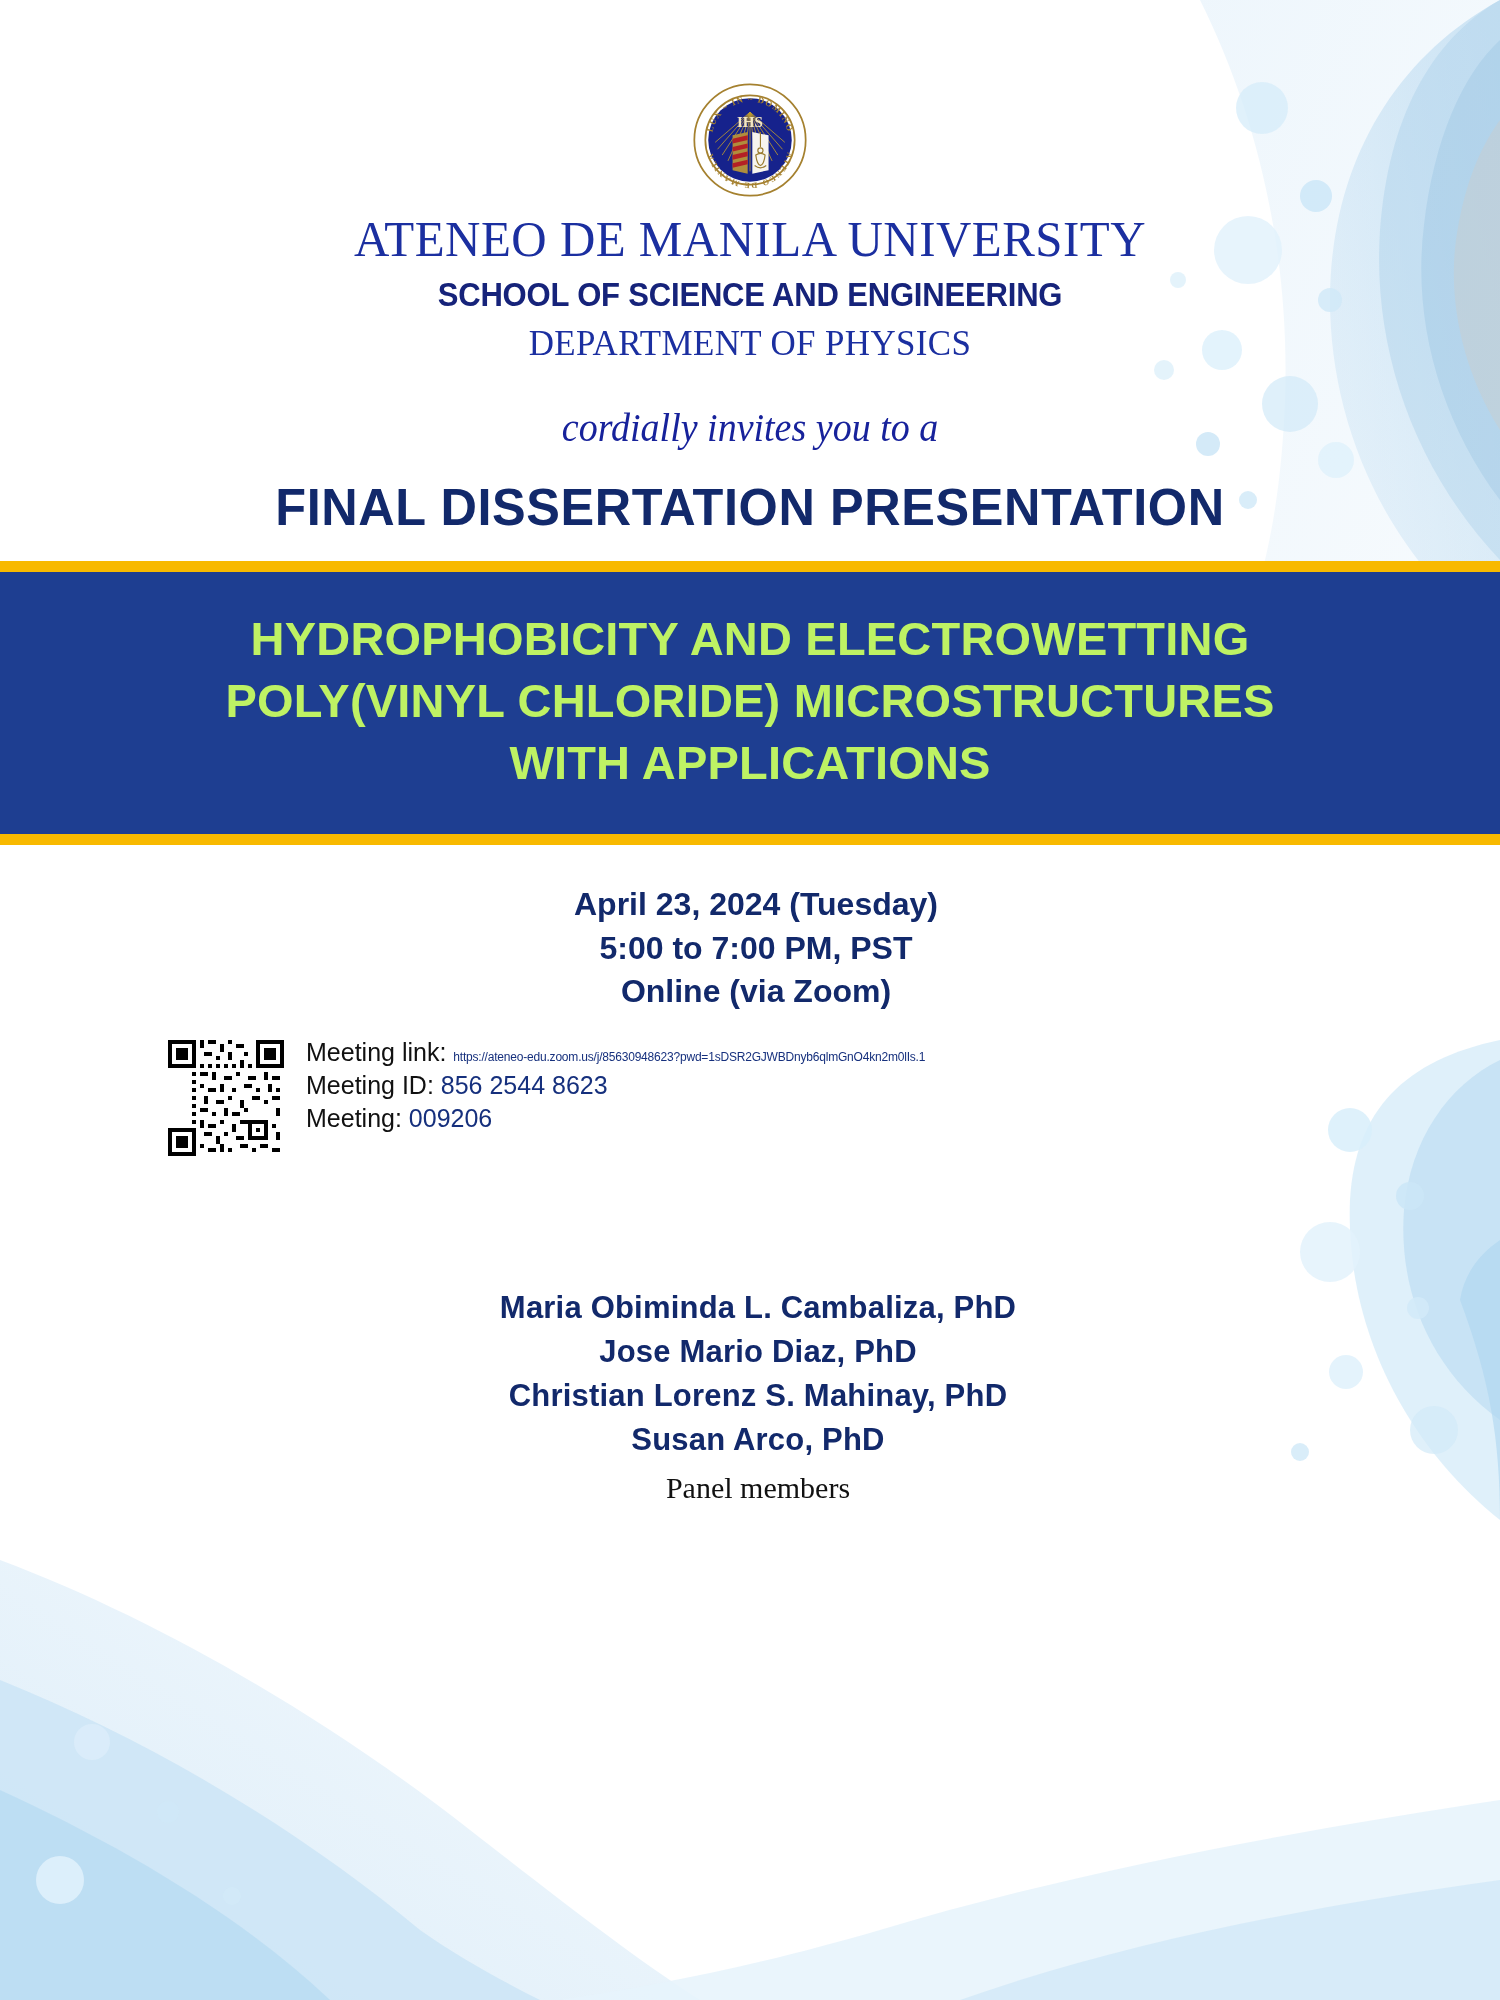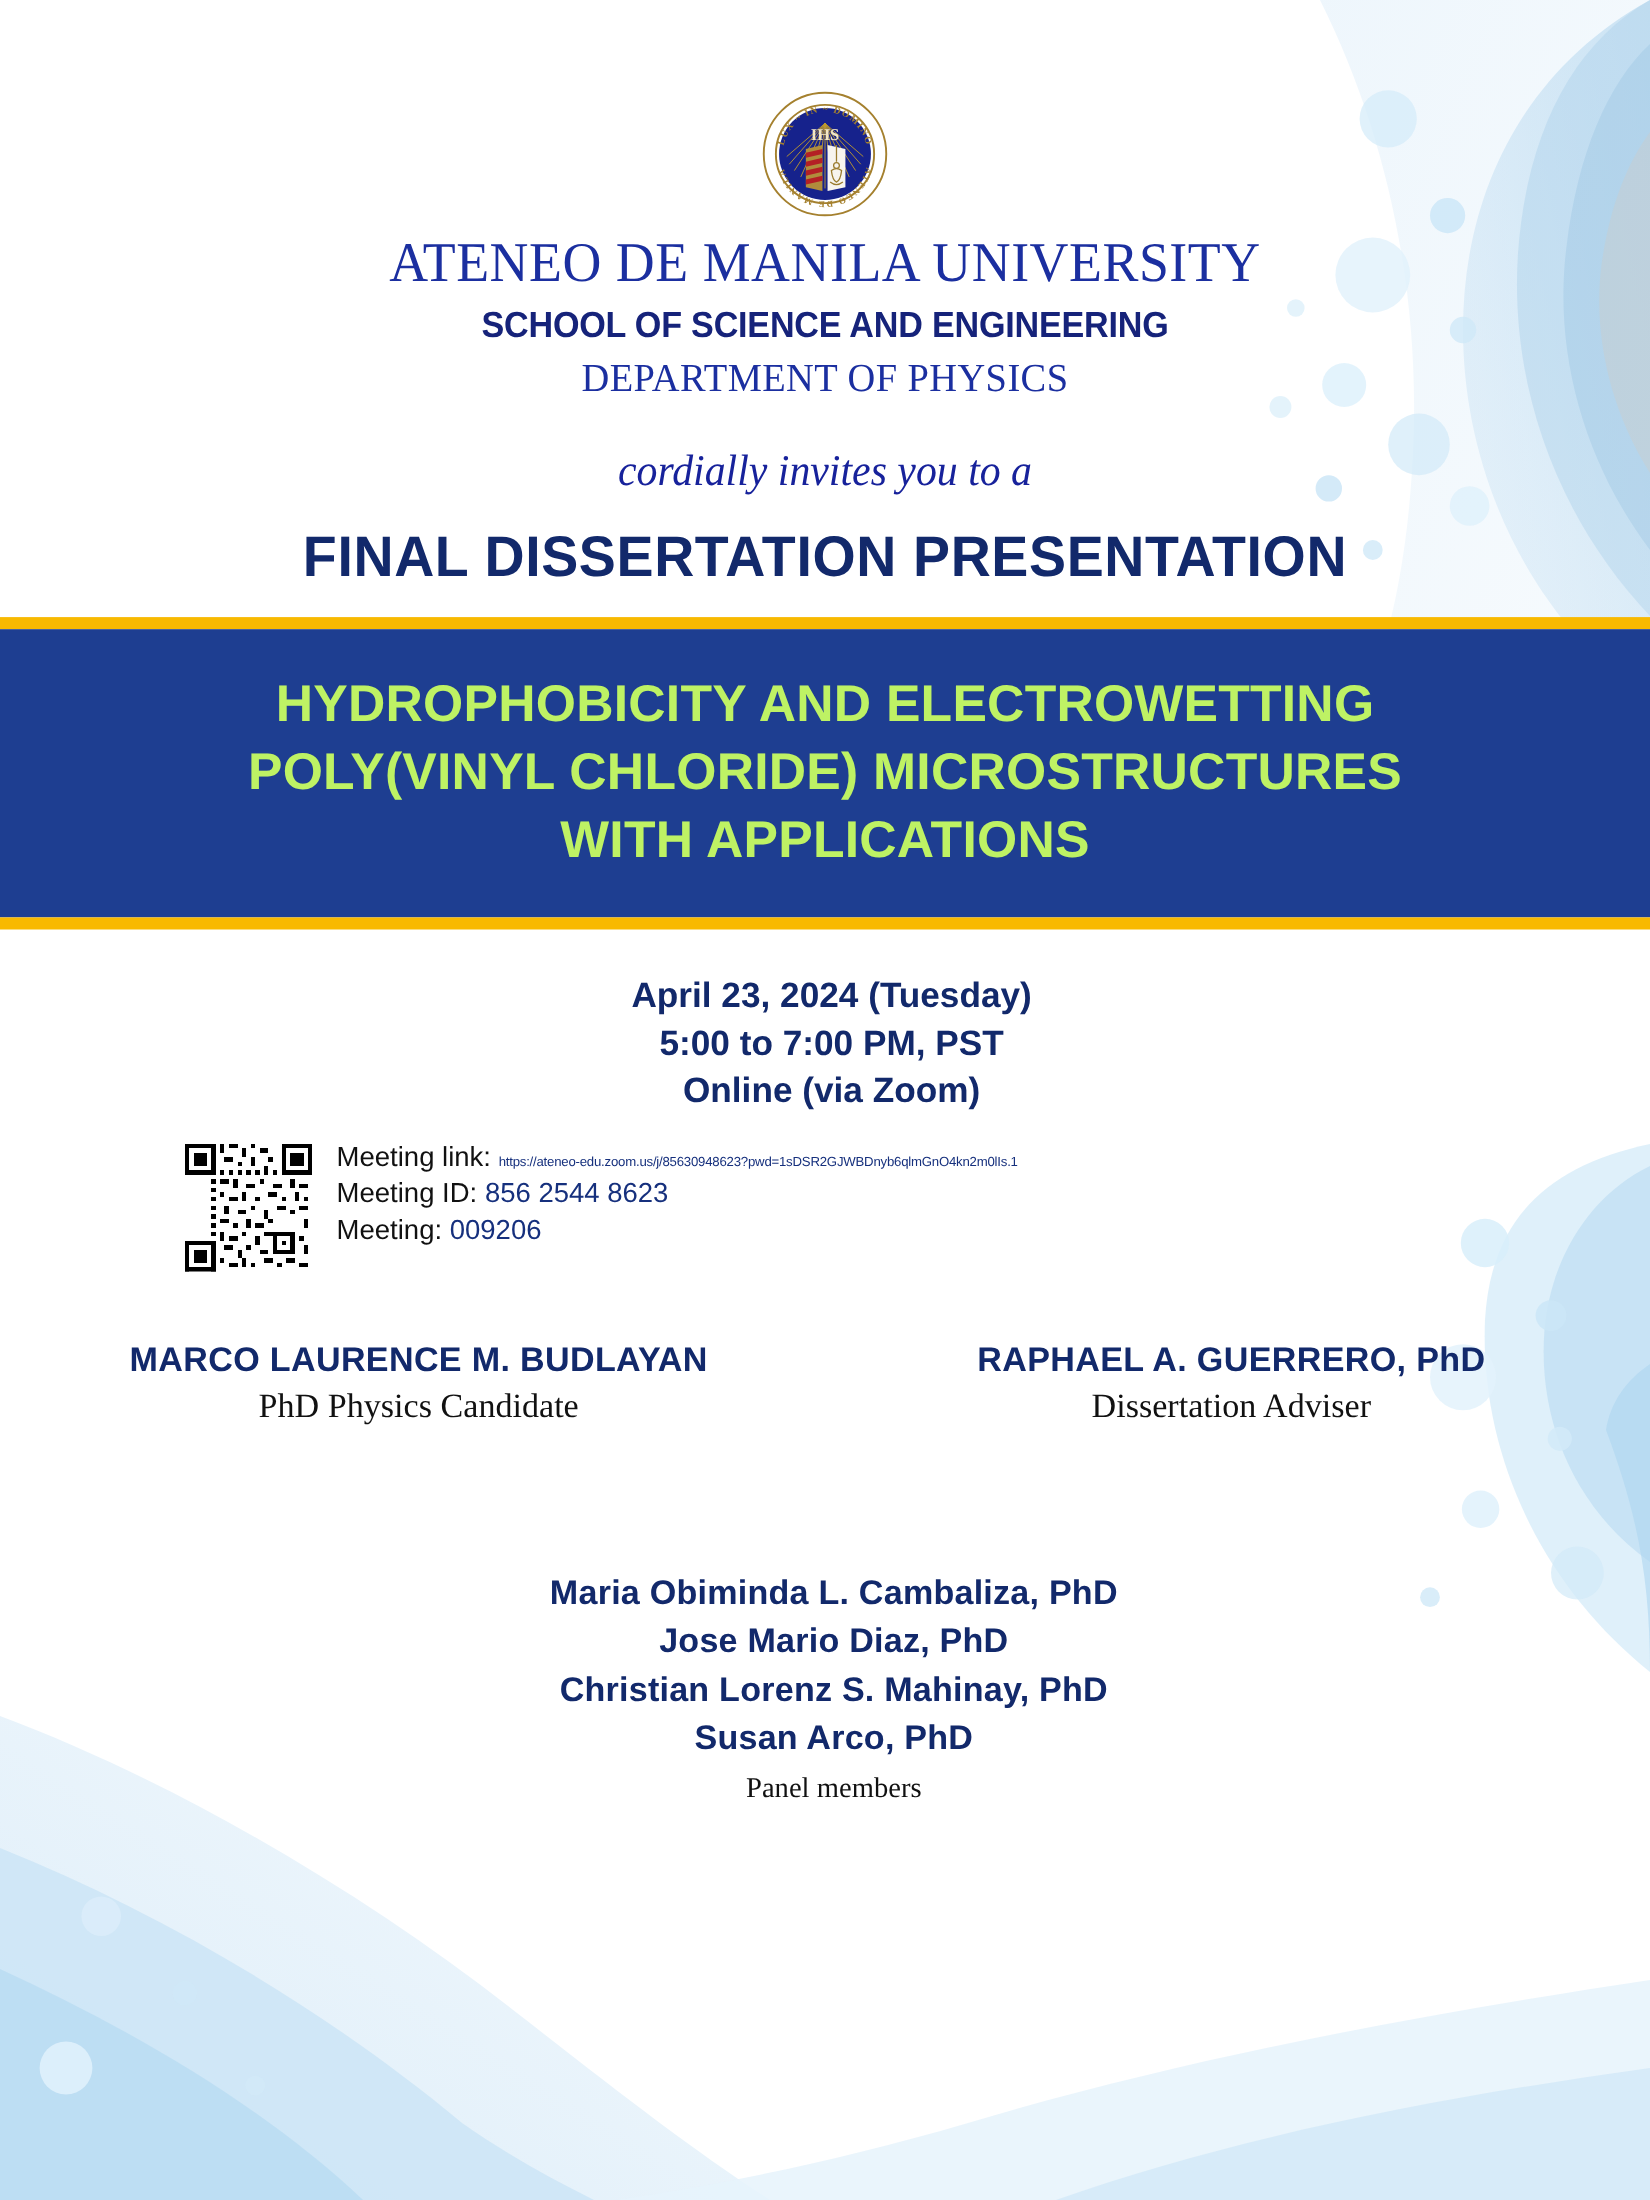--- a/index.html
+++ b/index.html
@@ -159,21 +159,21 @@
   .panel-name{
     font-family:"Liberation Sans", sans-serif;
     font-weight:bold;
     font-size:31px;
     color:#12296b;
     line-height:1.42;
     letter-spacing:0.2px;
   }
   .panel-caption{
     font-family:"Liberation Serif", serif;
-    font-size:26px;
+    font-size:30px;
     color:#111111;
     margin-top:9px;
   }
 </style>
 </head>
 <body>
 
 <div class="poster">
 
   <svg class="bg-decor" viewBox="0 0 1500 2000" preserveAspectRatio="none">
@@ -421,30 +421,20 @@
         <span class="zoom-label">Meeting ID:</span>
         <span class="zoom-value">856 2544 8623</span>
       </div>
       <div class="zoom-row">
         <span class="zoom-label">Meeting:</span>
         <span class="zoom-value">009206</span>
       </div>
     </div>
   </div>
 
-  <div class="people">
-    <div class="person">
-      <div class="person-name">MARCO LAURENCE M. BUDLAYAN</div>
-      <div class="person-role">PhD Physics Candidate</div>
-    </div>
-    <div class="person">
-      <div class="person-name">RAPHAEL A. GUERRERO, PhD</div>
-      <div class="person-role">Dissertation Adviser</div>
-    </div>
-  </div>
 
   <div class="panel">
     <div class="panel-name">Maria Obiminda L. Cambaliza, PhD</div>
     <div class="panel-name">Jose Mario Diaz, PhD</div>
     <div class="panel-name">Christian Lorenz S. Mahinay, PhD</div>
     <div class="panel-name">Susan Arco, PhD</div>
     <div class="panel-caption">Panel members</div>
   </div>
 
 </div>

